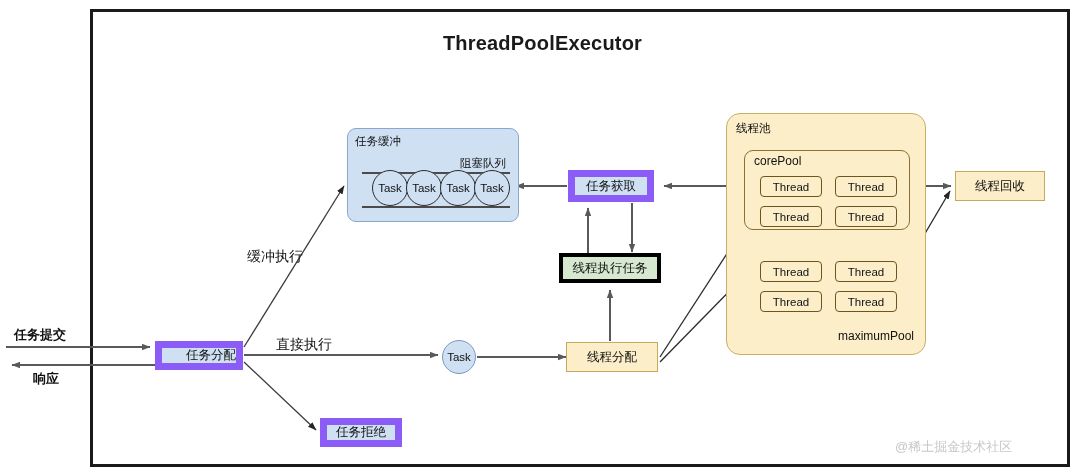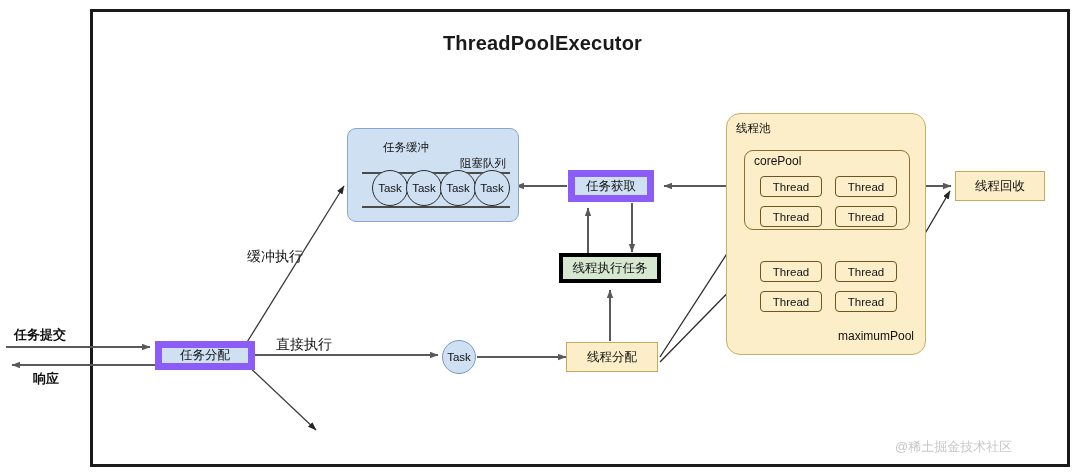--- a/index.html
+++ b/index.html
@@ -79,24 +79,23 @@
     width: 172px;
     height: 94px;
     background: #cfe0f3;
     border: 1px solid #8aa7cf;
     border-radius: 9px;
     box-sizing: border-box;
   }
   #task-buffer-label {
     position: absolute;
     left: 355px;
-    top: 140px;
-    font-size: 11.5px;
-    color: #111;
-    margin-left: 28px;
+    top: 134px;
+    font-size: 11.5px;
+    color: #111;
   }
   #queue-label {
     position: absolute;
     left: 460px;
     top: 156px;
     font-size: 11.5px;
     color: #111;
   }
   .queue-rail {
     position: absolute;
@@ -268,24 +267,27 @@
 
     <path d="M900,276 L950,191" stroke="#2b2b2b" stroke-width="1.3" fill="none" marker-end="url(#ah-dark)"></path>
   </svg>
 
   <div class="io-label" style="left:14px; top:326px;">任务提交</div>
   <div class="io-label" style="left:33px; top:370px;">响应</div>
 
   <div class="edge-label" style="left:247px; top:248px;">缓冲执行</div>
   <div class="edge-label" style="left:276px; top:336px;">直接执行</div>
 
-  <div class="node blue-box" style="left:155px; top:341px; width:100px; height:29px;">
+  <div class="node blue-box" style="left:155px; top:341px; width:88px; height:29px;justify-content:flex-end;">
     <span>任务分配</span>
   </div>
 
+  <div class="node blue-box" style="left:320px; top:418px; width:82px; height:29px;">
+    <span>任务拒绝</span>
+  </div>
 
   <div id="task-buffer"></div>
   <div id="task-buffer-label">任务缓冲</div>
   <div id="queue-label">阻塞队列</div>
   <div class="queue-rail" id="queue-rail-top"></div>
   <div class="queue-rail" id="queue-rail-bottom"></div>
   <div class="queue-task" style="left:372px;">Task</div>
   <div class="queue-task" style="left:406px;">Task</div>
   <div class="queue-task" style="left:440px;">Task</div>
   <div class="queue-task" style="left:474px;">Task</div>

